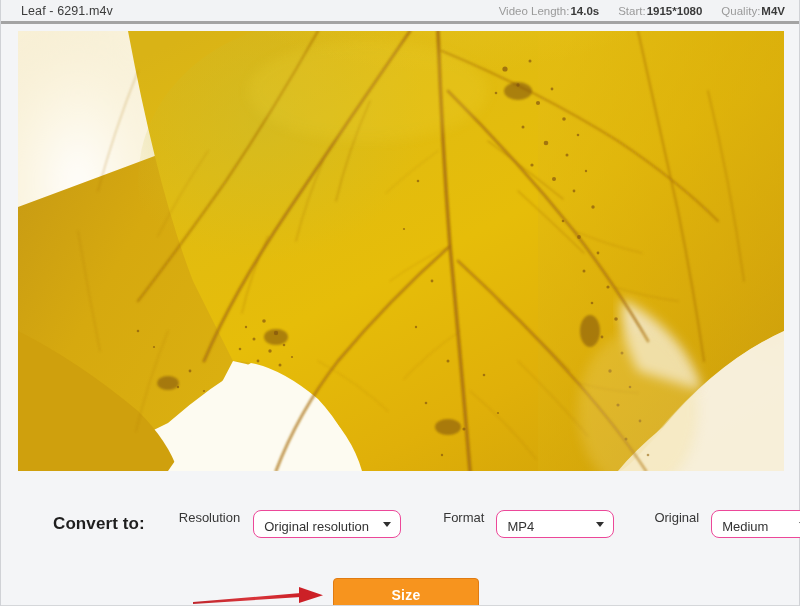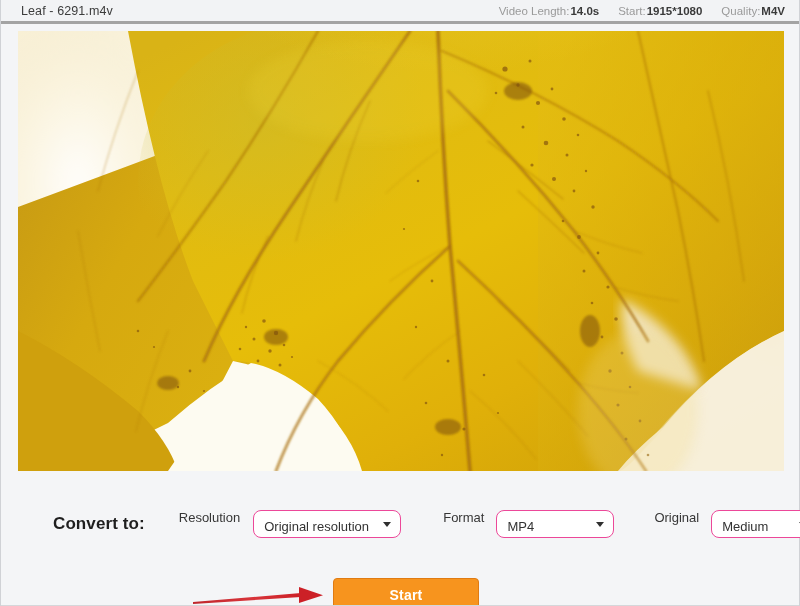--- a/index.html
+++ b/index.html
@@ -476,20 +476,20 @@
             <stop offset="0%" stop-color="#c0272d"></stop>
             <stop offset="55%" stop-color="#d8343a"></stop>
             <stop offset="100%" stop-color="#cc2027"></stop>
           </linearGradient>
         </defs>
         <path d="M4,22 L112,13 L112,17 L4,24 Z" fill="url(#arrowGrad)"></path>
         <path d="M110,7 L110,23 L134,15.2 Z" fill="#cc2027"></path>
       </svg>
 
       <div class="start-button">
-        <span>Start</span>
+        <span>Size</span>
       </div>
     </div>
 
     <div class="footer-rule"></div>
   </div>
 
 </div>
 
 </body></html>

